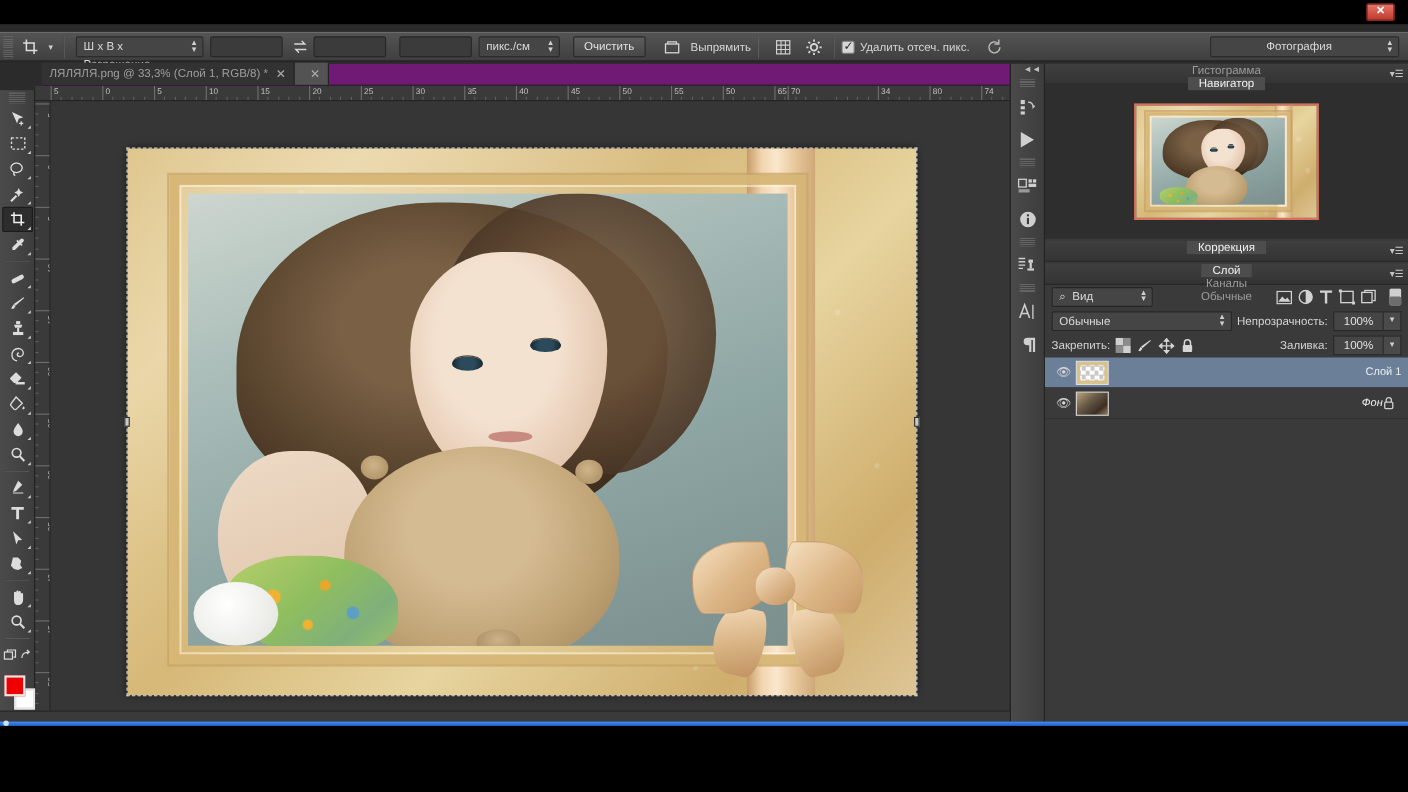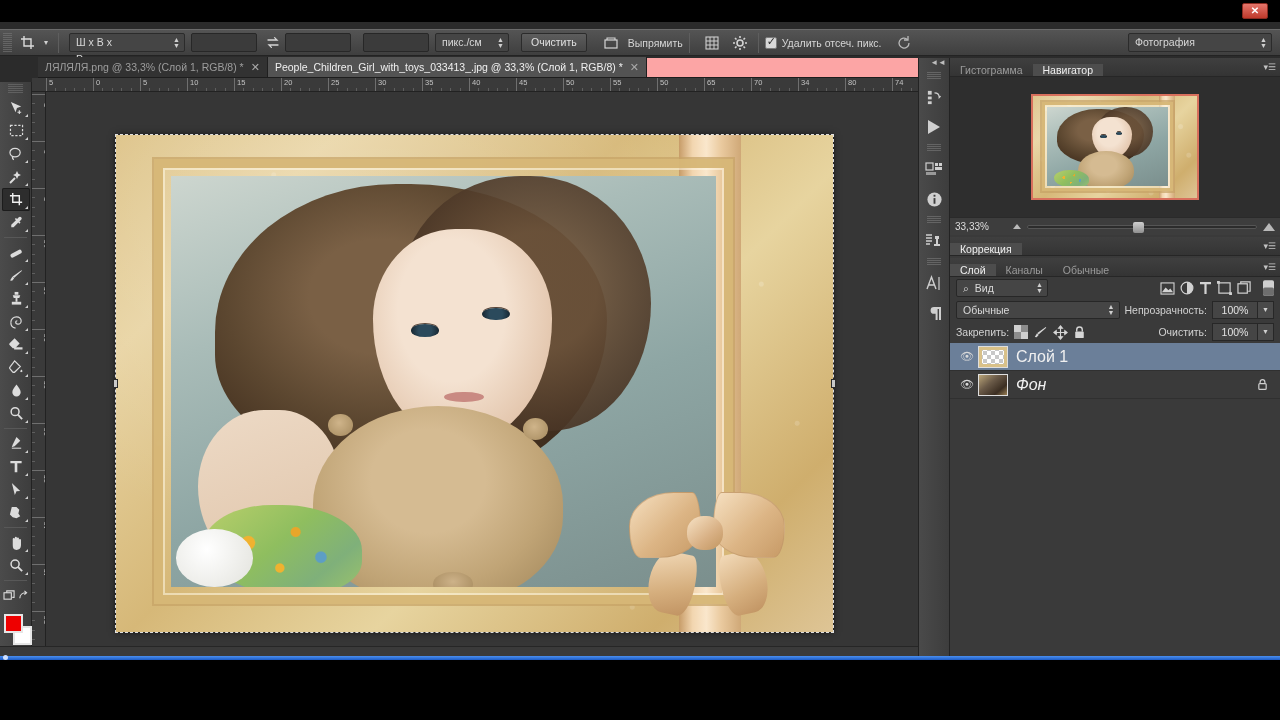--- a/index.html
+++ b/index.html
@@ -31,21 +31,21 @@
   .ob-field { height:19px; background:#3b3b3b; border:1px solid #272727; border-radius:2px; }
   .ob-btn { height:19px; background:linear-gradient(#5d5d5d,#474747); border:1px solid #2b2b2b;
       border-radius:2px; color:#e0e0e0; font-size:10.5px; line-height:17px; padding:0 9px; }
   .ob-label { color:#d5d5d5; font-size:10.5px; margin-left:5px; }
   .ob-check { width:12px; height:12px; background:#d8d8d8; border:1px solid #7b7b7b; border-radius:2px;
       position:relative; }
   .ob-check::after { content:"✓"; position:absolute; left:1px; top:-3px; font-size:11px; color:#2d2d2d; }
 
   
   .tabbar { position:absolute; left:38px; top:58px; width:880px; height:20px;
-      background:#fca5a5; border-bottom:1px solid #1d1d1d; display:flex; align-items:flex-end;}
+      background:#701a75; border-bottom:1px solid #1d1d1d; display:flex; align-items:flex-end;}
   .tab { height:20px; display:flex; align-items:center; padding:0 7px; font-size:10.5px;
       color:#9d9d9d; background:#323232; border-right:1px solid #1f1f1f; }
   .tab.active { background:#535353; color:#f0f0f0; }
   .tab .x { margin-left:7px; font-size:11px; color:#aaa; }
 
   
   .toolbox { position:absolute; left:0; top:82px; width:32px; height:576px;
       background:linear-gradient(to right,#4b4b4b,#3d3d3d); border-right:1px solid #222; }
   .tb-grip { height:10px; background:repeating-linear-gradient(to bottom,#777 0 1px,transparent 1px 2px);
       opacity:.55; margin:2px 8px; }
@@ -160,21 +160,21 @@
       background:linear-gradient(to right,#4a4a4a,#3d3d3d); border-left:1px solid #232323;
       border-right:1px solid #232323; }
   .dock-top { height:12px; color:#bdbdbd; font-size:8px; text-align:right; padding-right:3px; }
   .dock-grip { height:8px; background:repeating-linear-gradient(to bottom,#7a7a7a 0 1px,transparent 1px 2px);
       opacity:.6; margin:2px 8px; }
   .dock-ic { height:30px; display:flex; align-items:center; justify-content:center; }
 
   
   .panels { position:absolute; left:950px; top:58px; width:330px; height:600px; background:#3a3a3a; }
   .pnl-head { height:19px; background:linear-gradient(#3f3f3f,#343434); border-bottom:1px solid #262626;
-      display:flex; align-items:flex-end; position:relative; }
+      display:flex; align-items:center; position:relative;flex-direction:column; }
   .pnl-tab { padding:0 10px; font-size:10.5px; color:#9b9b9b; display:flex; align-items:center; }
   .pnl-tab.active { background:#4d4d4d; color:#f0f0f0; }
   .pnl-menu { position:absolute; right:4px; top:4px; font-size:9px; color:#c3c3c3; }
   .navpane { height:140px; background:#2e2e2e; display:flex; align-items:center; justify-content:center; }
   .navthumb { width:168px; height:106px; border:2px solid #d8705d; position:relative; }
   .navzoom { height:18px; background:#3d3d3d; border-top:1px solid #2a2a2a; display:flex;
       align-items:center; padding:0 5px; gap:6px; }
   .navzoom .val { font-size:10px; color:#ddd; width:52px; }
   .zslider { flex:1; height:4px; background:#2c2c2c; border:1px solid #555; border-radius:2px;
       position:relative; }
@@ -193,21 +193,21 @@
   .lbl { font-size:10.5px; color:#d2d2d2; }
   .numfield { width:46px; height:18px; background:#454545; border:1px solid #272727; color:#e2e2e2;
       font-size:10.5px; line-height:16px; text-align:center; }
   .numarrow { width:16px; height:18px; background:#4a4a4a; border:1px solid #272727; border-left:none;
       font-size:7px; color:#d0d0d0; text-align:center; line-height:16px; }
   .layerrow { height:28px; display:flex; align-items:center; padding:0 6px; border-bottom:1px solid #303030;
       background:#3a3a3a; }
   .layerrow.sel-row { background:#6b7f99; }
   .eye { width:22px; text-align:center; color:#d9d9d9; font-size:11px; }
   .lthumb { width:30px; height:22px; border:1px solid #dedede; background:#777; }
-  .lname { margin-left:8px; font-size:16px; color:#f0f0f0; flex:1; }
+  .lname { margin-left:8px; font-size:10px; color:#f0f0f0; flex:1;text-align:right; }
   .lname.it { font-style:italic; }
 
   
   .statusbar { position:absolute; left:0; top:646px; width:918px; height:12px; background:#3a3a3a;
       border-top:1px solid #262626; }
   .progressbar { position:absolute; left:0; top:656px; width:1280px; height:4px; background:#0b2f6e; }
   .progressfill { position:absolute; left:0; top:0; height:4px; width:100%;
       background:linear-gradient(#4a8ff0,#1d5bc4); }
   .prog-knob { position:absolute; left:3px; top:-1px; width:5px; height:5px; border-radius:50%; background:#cfe0ff;}
 
@@ -273,33 +273,32 @@
     </div>
     <div class="ob-sep"></div>
     <div class="ob-check"></div>
     <div class="ob-label">Удалить отсеч. пикс.</div>
     <div class="ob-toolicon" style="margin-left:10px;">
       <svg width="16" height="16" viewBox="0 0 16 16">
             <path d="M13 8a5 5 0 1 1-1.6-3.6" stroke="#b9b9b9" fill="none" stroke-width="1.3"></path>
             <path d="M12 1v4H8" stroke="#b9b9b9" fill="none" stroke-width="1.3"></path>
           </svg>
     </div>
-    <div class="ob-select" style="width:144px; position:absolute; right:8px;">
+    <div class="ob-select" style="width:172px; position:absolute; right:8px;text-align:center;">
       <span>Фотография</span>
       <span class="sp">▲<br>▼</span>
     </div>
   </div>
 
   <div class="tabbar">
     <div class="tab">
       <span>ЛЯЛЯЛЯ.png @ 33,3% (Слой 1, RGB/8) *</span>
       <span class="x">✕</span>
     </div>
     <div class="tab active">
-      <span>People_Children_Girl_with_toys_033413_.jpg @ 33,3% (Слой 1, RGB/8) *</span>
       <span class="x">✕</span>
     </div>
   </div>
 
   <div class="toolbox">
     <div class="tb-grip"></div>
     <div class="tool">
           <svg width="15" height="15" viewBox="0 0 16 16">
             <path d="M2 2l5 11 1.5-4.5L13 7z" fill="#dcdcdc"></path>
             <path d="M11 11v4M9 13h4" stroke="#dcdcdc" stroke-width="1.2"></path>
@@ -526,21 +525,21 @@
         <div class="rh-tick" style="left: 625px;">50</div>
         <div class="rh-mini" style="left: 634.4px;"></div>
         <div class="rh-mini" style="left: 643.8px;"></div>
         <div class="rh-mini" style="left: 653.2px;"></div>
         <div class="rh-mini" style="left: 662.6px;"></div>
         <div class="rh-tick" style="left: 672px;">65</div>
         <div class="rh-mini" style="left: 681.4px;"></div>
         <div class="rh-mini" style="left: 690.8px;"></div>
         <div class="rh-mini" style="left: 700.2px;"></div>
         <div class="rh-mini" style="left: 709.6px;"></div>
-        <div class="rh-tick" style="left: 719px;">70</div>
+        <div class="rh-tick" style="left: 684px;">70</div>
         <div class="rh-mini" style="left: 728.4px;"></div>
         <div class="rh-mini" style="left: 737.8px;"></div>
         <div class="rh-mini" style="left: 747.2px;"></div>
         <div class="rh-mini" style="left: 756.6px;"></div>
         <div class="rh-tick" style="left: 766px;">34</div>
         <div class="rh-mini" style="left: 775.4px;"></div>
         <div class="rh-mini" style="left: 784.8px;"></div>
         <div class="rh-mini" style="left: 794.2px;"></div>
         <div class="rh-mini" style="left: 803.6px;"></div>
         <div class="rh-tick" style="left: 813px;">80</div>
@@ -750,28 +749,20 @@
               <div class="ph-face"></div>
               <div class="ph-eye" style="left:44%; top:36%;"></div>
               <div class="ph-eye" style="left:57%; top:32%;"></div>
               <div class="ph-bear"></div>
               <div class="ph-green"></div>
             </div>
           </div>
         </div>
       </div>
     </div>
-    <div class="navzoom">
-      <div class="val">33,33%</div>
-      <div class="tri-s"></div>
-      <div class="zslider">
-            <div class="zthumb"></div>
-          </div>
-      <div class="tri-b"></div>
-    </div>
 
     <div class="pnl-head" style="margin-top:2px;">
       <div class="pnl-tab active">Коррекция</div>
       <div class="pnl-menu">▾☰</div>
     </div>
 
     <div class="pnl-head" style="margin-top:2px;">
       <div class="pnl-tab active">Слой</div>
       <div class="pnl-tab">Каналы</div>
       <div class="pnl-tab">Обычные</div>
@@ -855,21 +846,21 @@
                 <path d="M8 1l2 2.4H6zM8 15l-2-2.4h4zM1 8l2.4-2v4zM15 8l-2.4 2V6zM8 3.5v9M3.5 8h9" stroke="#d6d6d6" fill="#d6d6d6" stroke-width="1.2"></path>
               </svg>
             </span>
         <span>
               <svg width="13" height="15" viewBox="0 0 14 16">
                 <path d="M4 7V5a3 3 0 0 1 6 0v2" fill="none" stroke="#d6d6d6" stroke-width="1.5"></path>
                 <rect x="2.4" y="7" width="9.2" height="7" rx="1" fill="#d6d6d6"></rect>
               </svg>
             </span>
         <div style="flex:1"></div>
-        <div class="lbl">Очистить:</div>
+        <div class="lbl">Заливка:</div>
         <div style="display:flex;">
           <div class="numfield">100%</div>
           <div class="numarrow">▼</div>
         </div>
       </div>
     </div>
 
     <div>
       <div class="layerrow sel-row">
         <div class="eye">👁</div>

